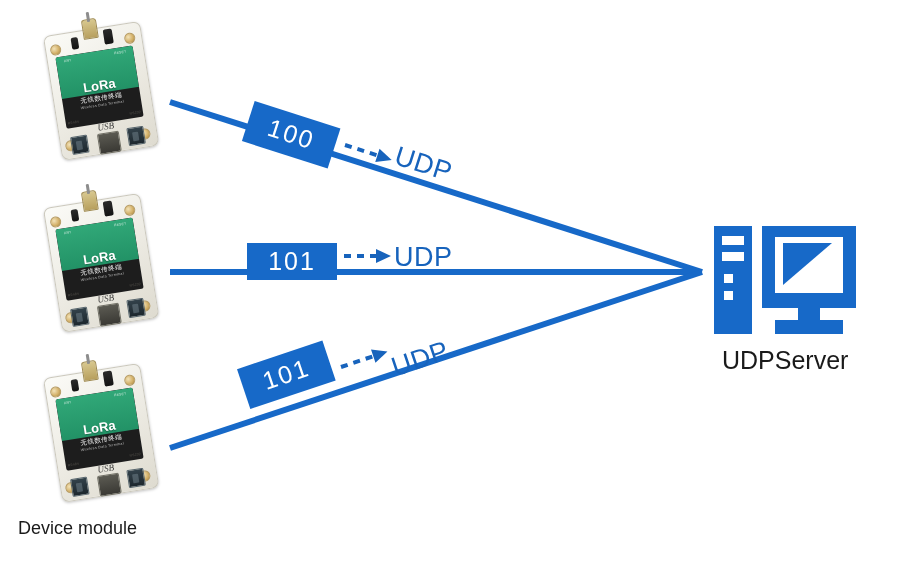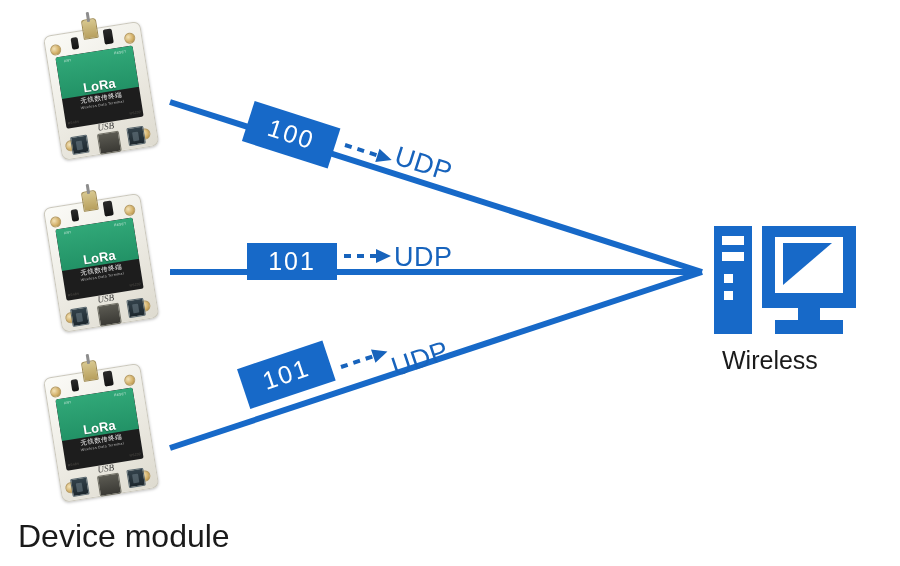--- a/index.html
+++ b/index.html
@@ -232,21 +232,21 @@
     color: #1a1a1a;
     font-family: "Liberation Sans", sans-serif;
     white-space: nowrap;
   }
   #server-caption {
     font-size: 25px;
     left: 722px;
     top: 346px;
   }
   #device-caption {
-    font-size: 32px;
+    font-size: 18px;
     left: 18px;
     top: 518px;
   }
 </style>
 </head>
 <body>
 
 <div id="stage">
 
   <svg class="layer-svg" viewBox="0 0 900 566">
@@ -378,17 +378,17 @@
       <div class="dev-en">Wireless Data Terminal</div>
     </div>
     <div class="dev-sidetext l">RS485</div>
     <div class="dev-sidetext r">RS232</div>
     <div class="dev-usb">USB</div>
     <div class="dev-conn l"></div>
     <div class="dev-conn r"></div>
     <div class="dev-usbport"></div>
   </div>
 
-  <div class="caption" id="server-caption">Wireless</div>
+  <div class="caption" id="server-caption">UDPServer</div>
 
   <div class="caption" id="device-caption">Device module</div>
 
 </div>
 
 </body></html>

